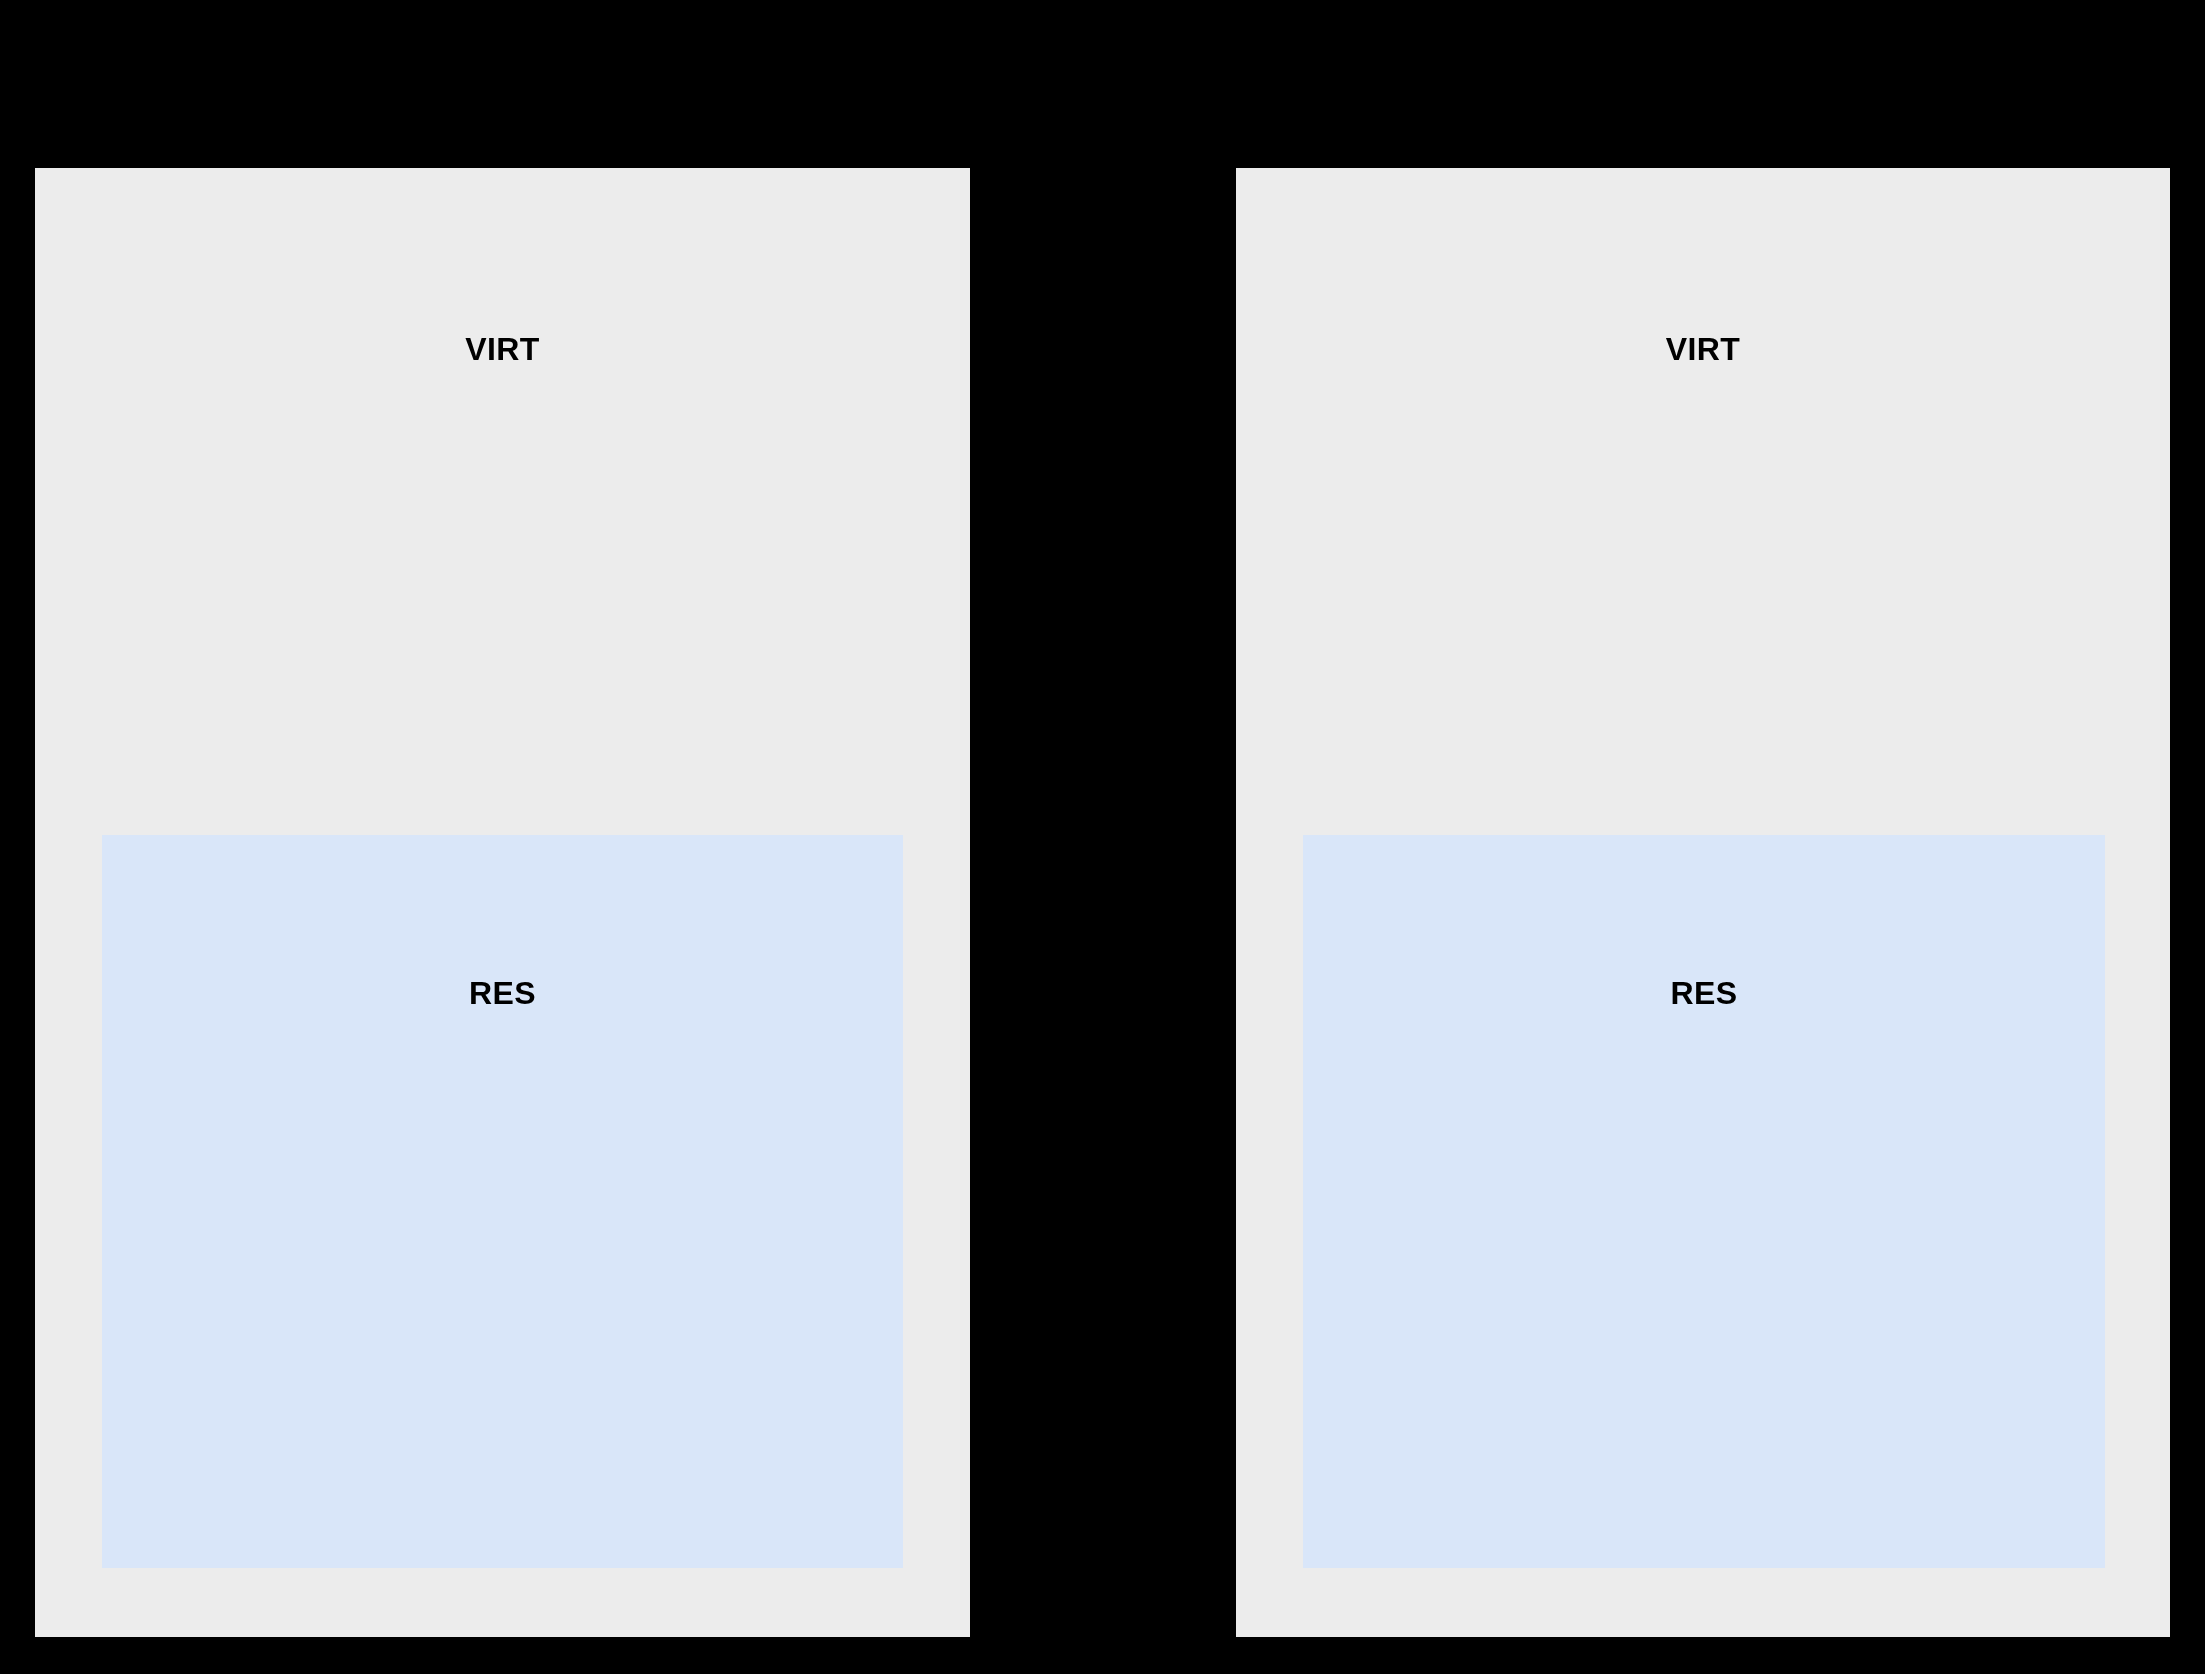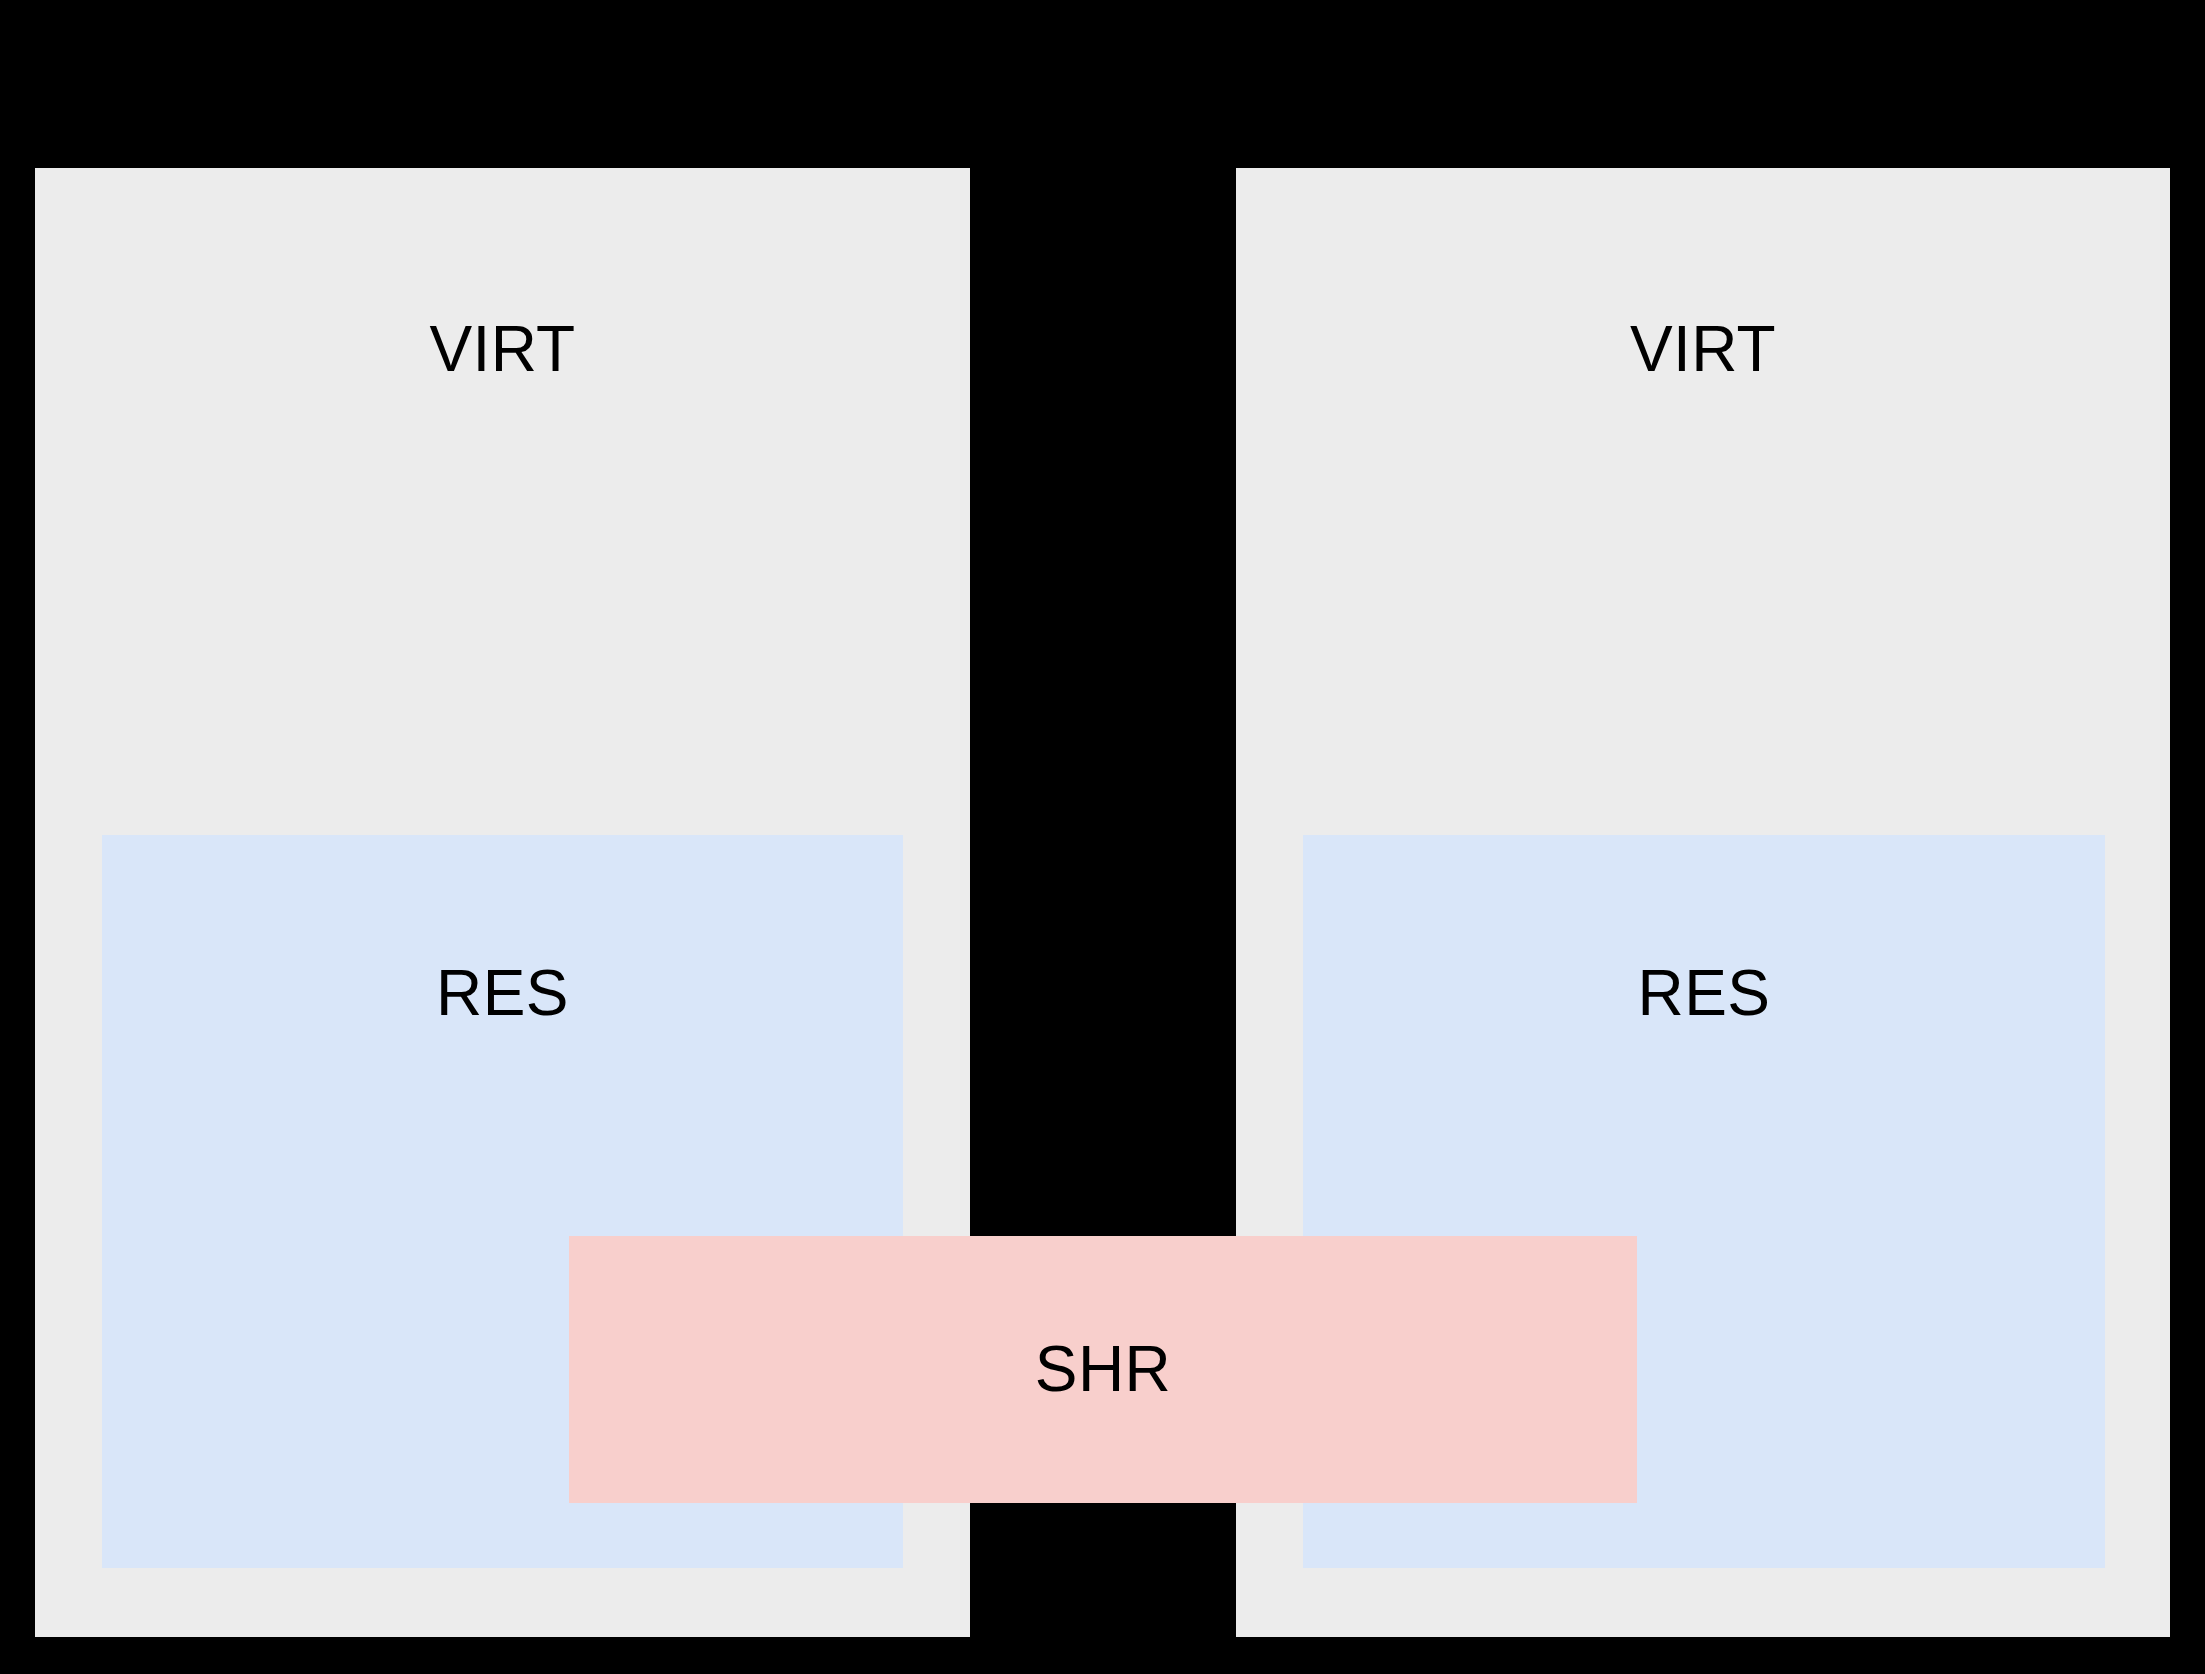--- a/index.html
+++ b/index.html
@@ -19,22 +19,22 @@
   .box {
     position: absolute;
     box-sizing: border-box;
   }
   .box-label {
     position: absolute;
     left: 0;
     right: 0;
     text-align: center;
     color: #000000;
-    font-weight: 400;
-    font-size: 64px;
+    font-weight: 700;
+    font-size: 32px;
     line-height: 52px;
     letter-spacing: 0.4px;
     white-space: nowrap;
     -webkit-font-smoothing: antialiased;
   }
 
   
   #virt-left  { left: 35px;  top: 168px;  width: 935px; height: 1469px; background: #ECECEC; z-index: 1; }
   #virt-left  > .box-label { top: 155px; }
 
@@ -66,18 +66,15 @@
   </div>
 
   <div class="box" id="virt-right">
     <span class="box-label">VIRT</span>
   </div>
 
   <div class="box" id="res-right">
     <span class="box-label">RES</span>
   </div>
 
-  <div class="box" id="shr">
-    <span class="box-label">SHR</span>
-  </div>
 
 </div>
 
 
 </body></html>

